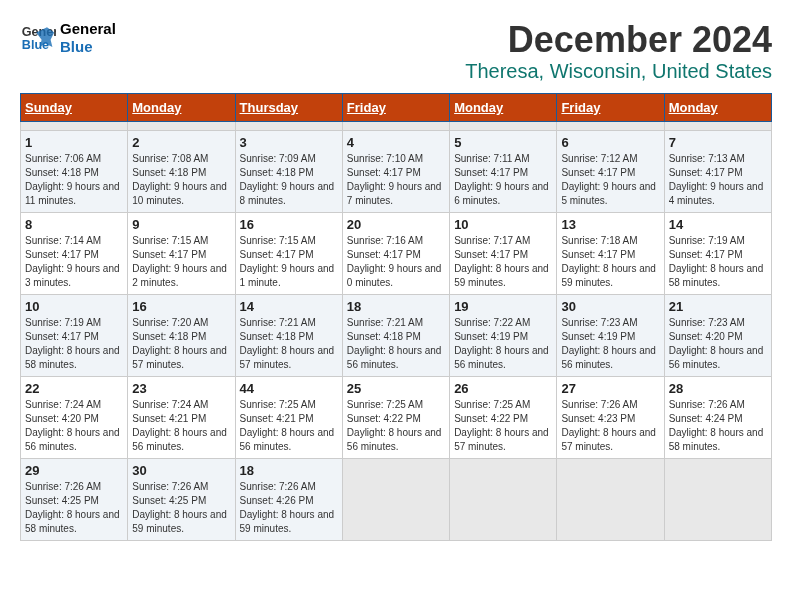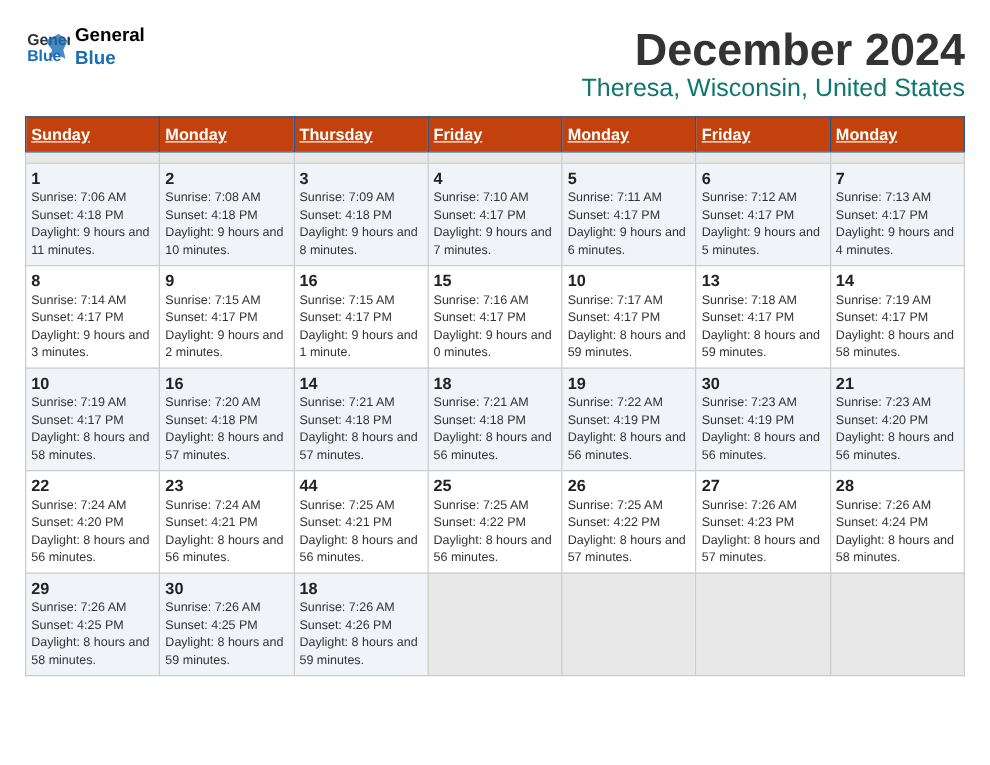--- a/index.html
+++ b/index.html
@@ -162,21 +162,21 @@
         </td>
         <td>
           <span class="day-number">9</span>
           <div class="day-info">Sunrise: 7:15 AM<br>Sunset: 4:17 PM<br>Daylight: 9 hours and 2 minutes.</div>
         </td>
         <td>
           <span class="day-number">16</span>
           <div class="day-info">Sunrise: 7:15 AM<br>Sunset: 4:17 PM<br>Daylight: 9 hours and 1 minute.</div>
         </td>
         <td>
-          <span class="day-number">15</span>
+          <span class="day-number">20</span>
           <div class="day-info">Sunrise: 7:16 AM<br>Sunset: 4:17 PM<br>Daylight: 9 hours and 0 minutes.</div>
         </td>
         <td>
           <span class="day-number">10</span>
           <div class="day-info">Sunrise: 7:17 AM<br>Sunset: 4:17 PM<br>Daylight: 8 hours and 59 minutes.</div>
         </td>
         <td>
           <span class="day-number">13</span>
           <div class="day-info">Sunrise: 7:18 AM<br>Sunset: 4:17 PM<br>Daylight: 8 hours and 59 minutes.</div>
         </td>

